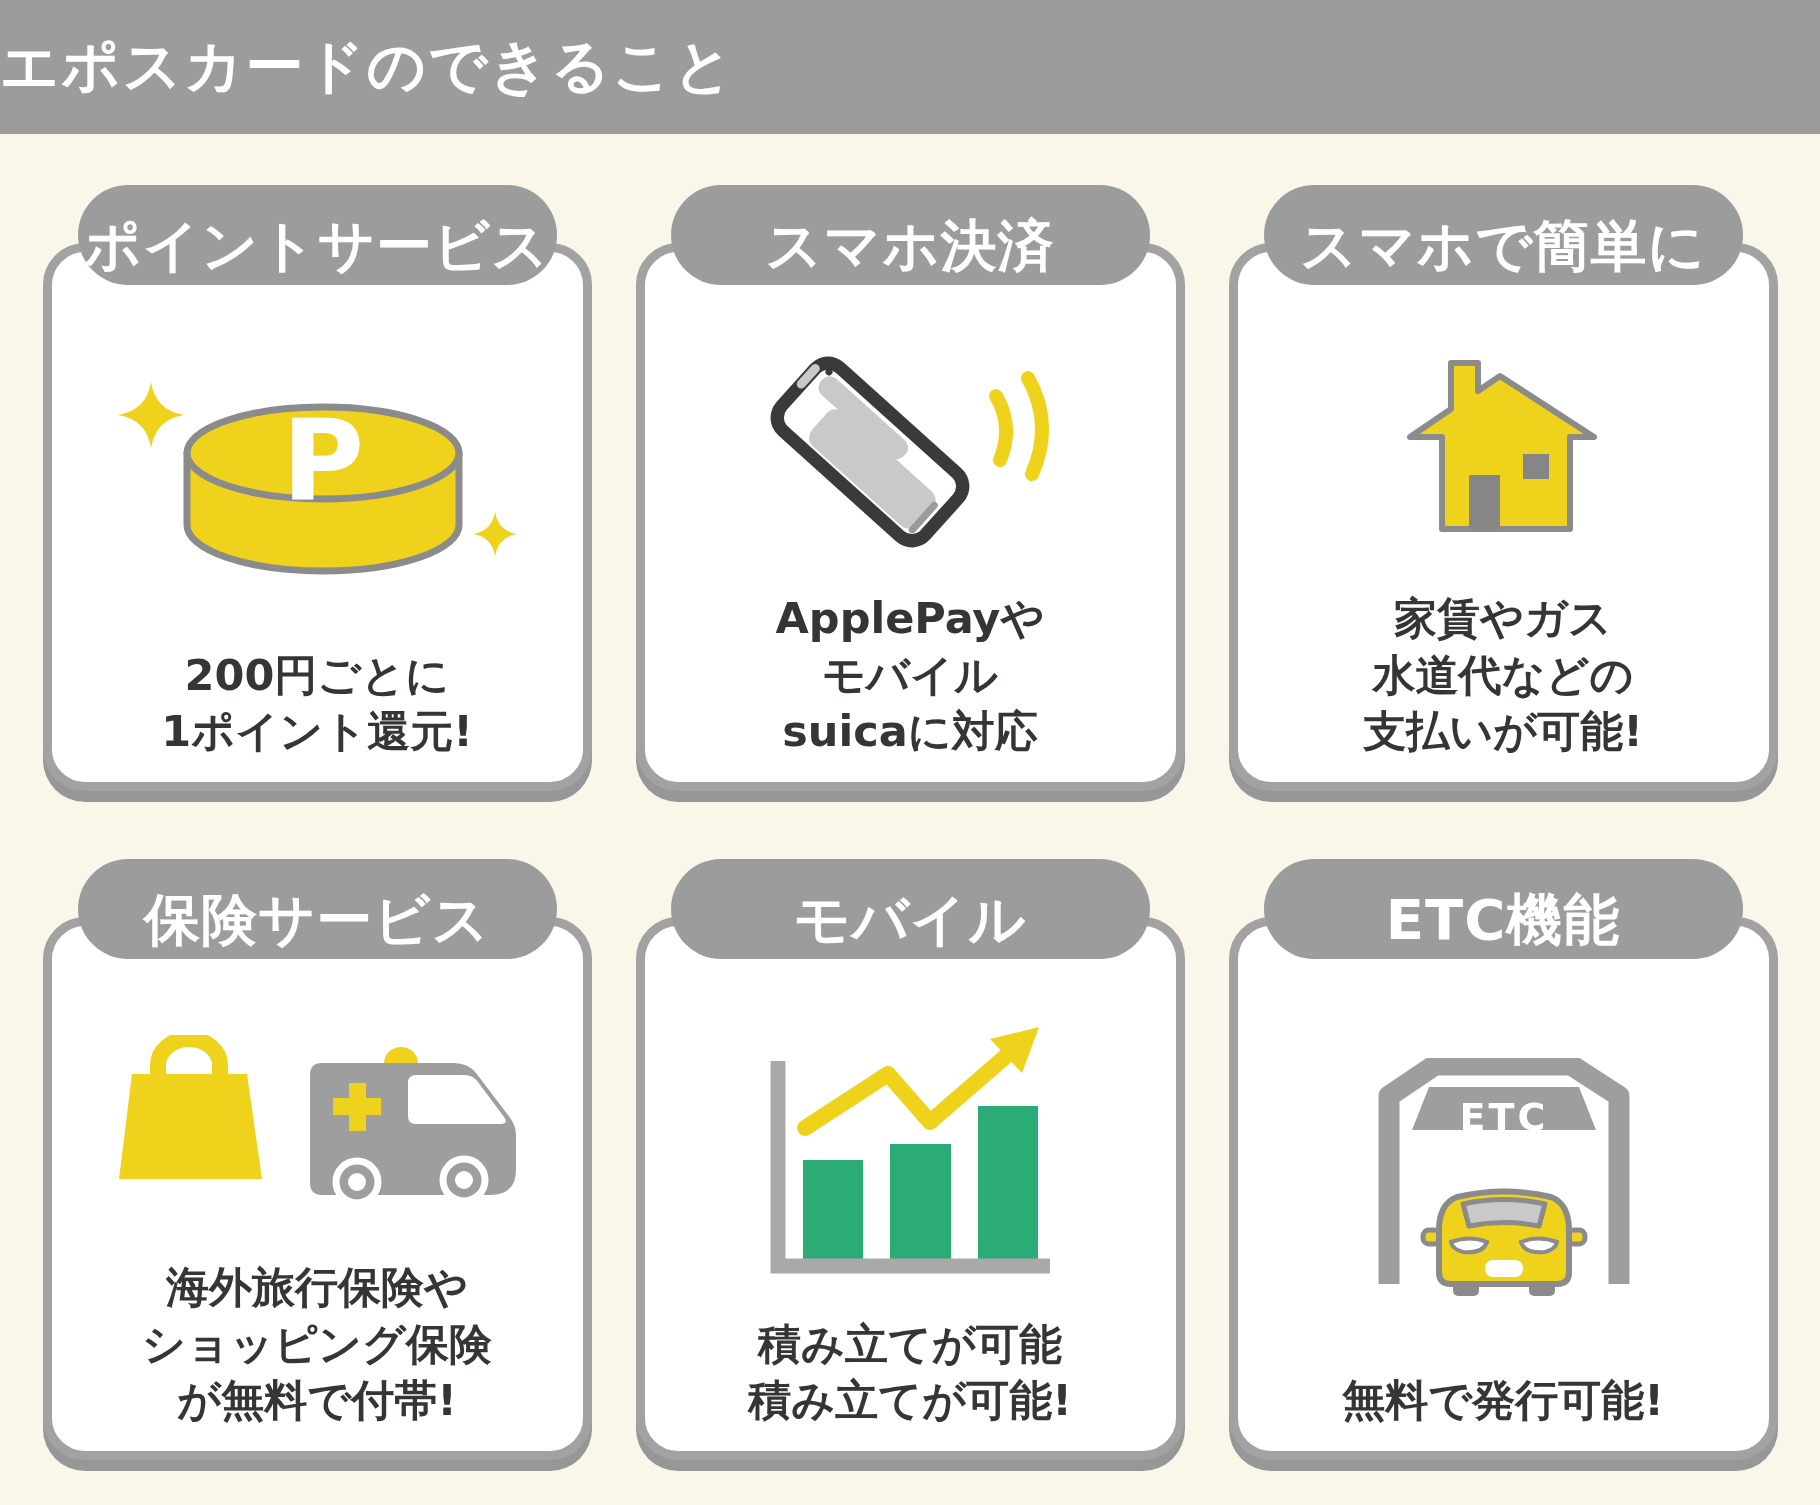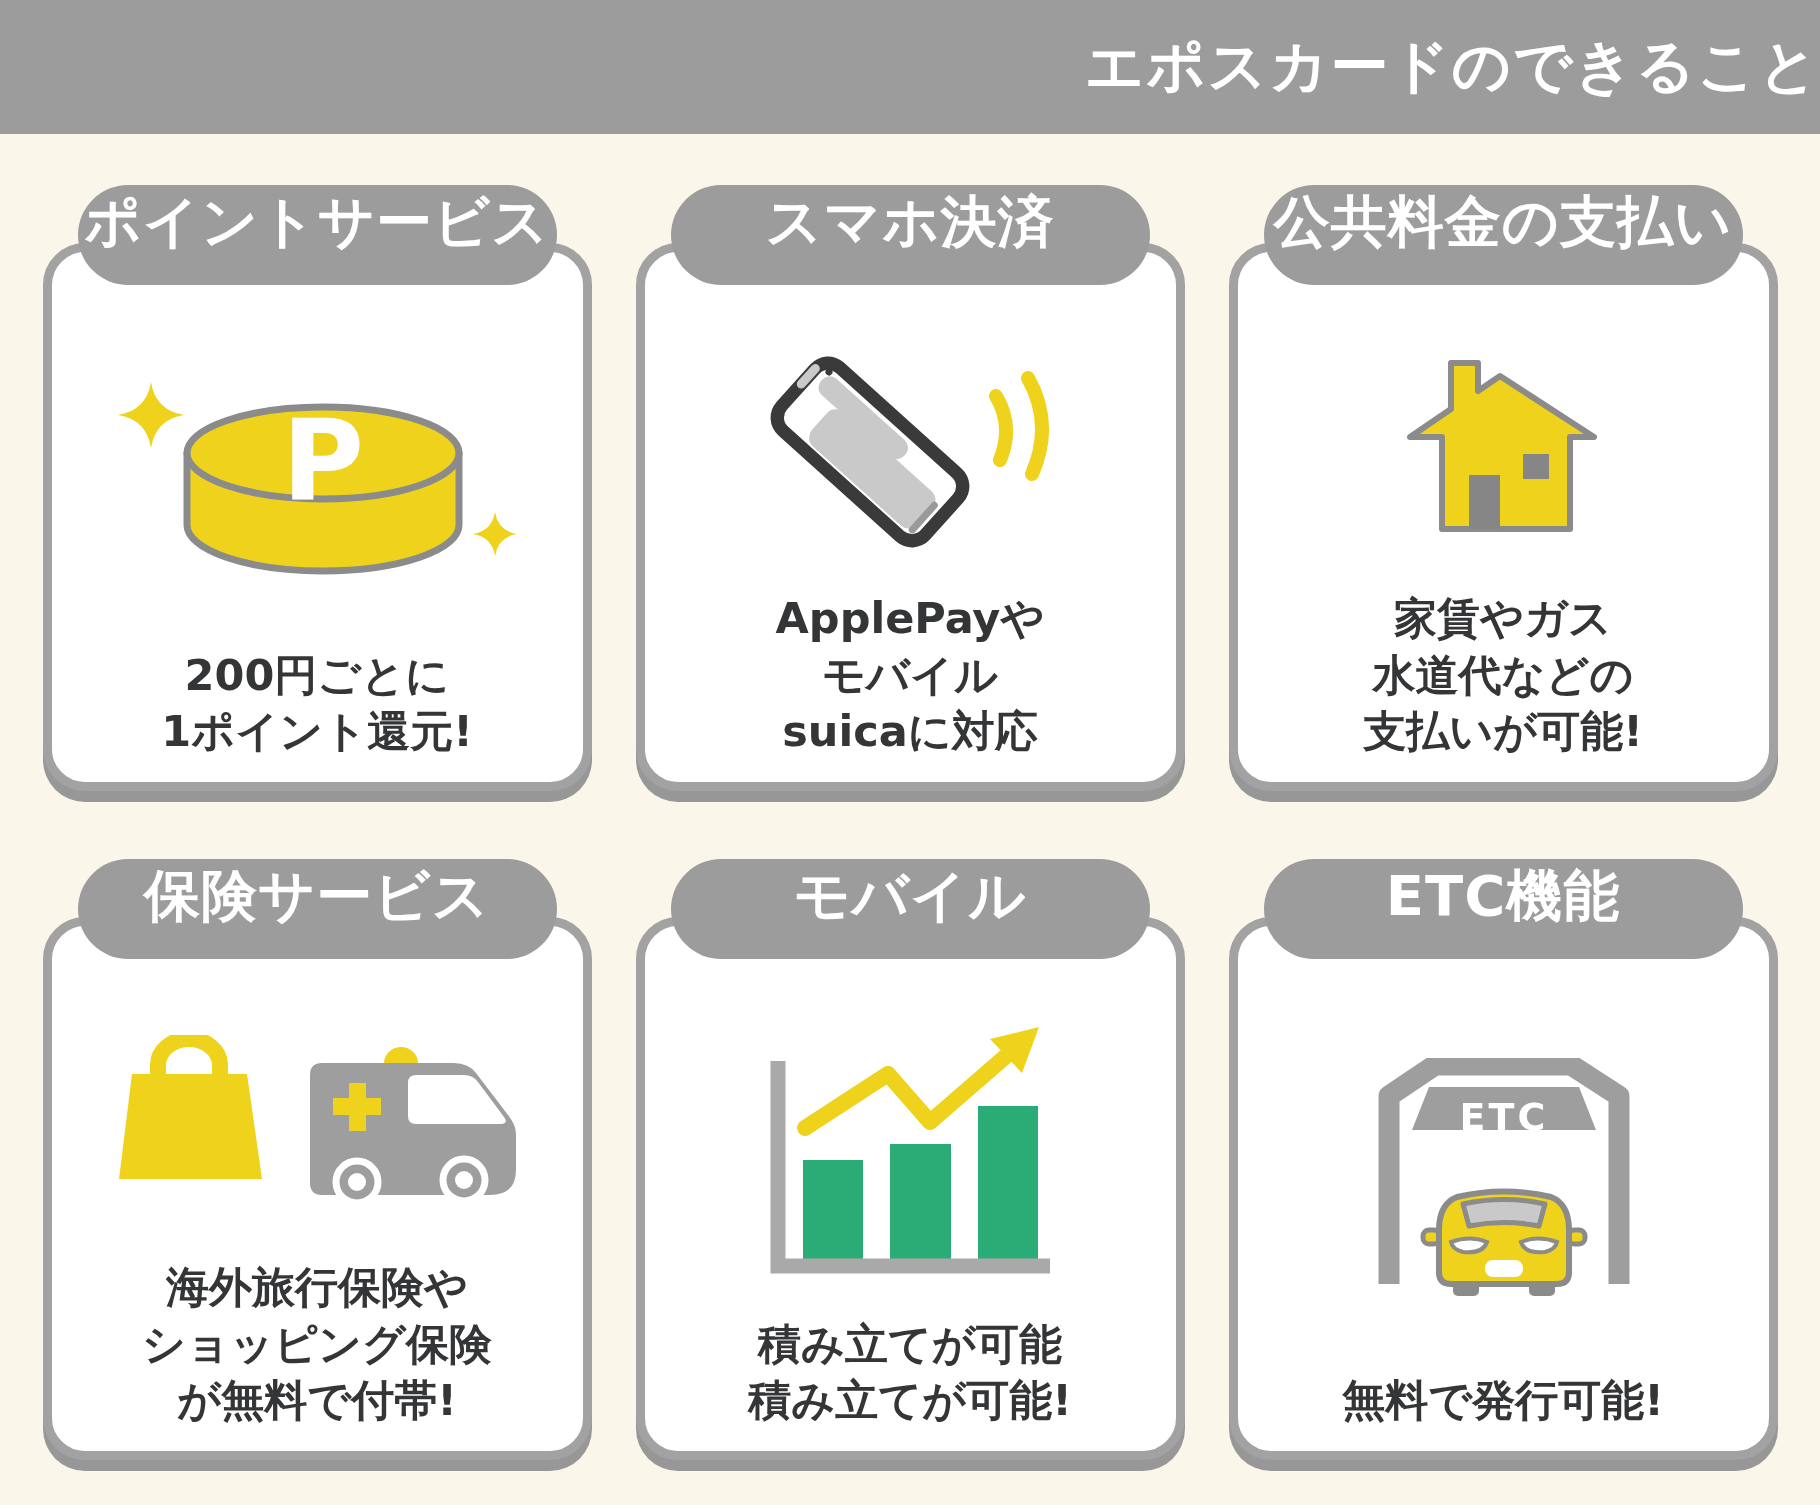--- a/index.html
+++ b/index.html
@@ -3,38 +3,38 @@
 <meta charset="utf-8">
 <style>
   html,body { margin:0; padding:0; }
   body {
     width:1820px; height:1505px; overflow:hidden; position:relative;
     background:#faf6ea;
     font-family:"DejaVu Sans","Liberation Sans",sans-serif;
   }
   .header {
     height:134px; background:#9c9c9c;
-    display:flex; align-items:center; justify-content:flex-end;
+    display:flex; align-items:center; justify-content:flex-start;
   }
   .header-title {
     color:#ffffff; font-size:58px; font-weight:bold; letter-spacing:2px;
   }
   .cards {
     display:grid;
     grid-template-columns:549px 549px 549px;
     grid-template-rows:606px 601px;
     column-gap:44px; row-gap:68px;
     justify-content:center;
     padding-top:51px;
   }
   .cell { display:flex; flex-direction:column; }
   .pill {
     height:100px; margin:0 35px; background:#9c9c9c; border-radius:52px;
     color:#ffffff; font-size:56px; font-weight:bold; letter-spacing:1px;
-    display:flex; align-items:flex-start; justify-content:center;
+    display:flex; align-items:flex-end; justify-content:center;
     position:relative; z-index:2; white-space:nowrap;
   }
   .card {
     flex:1; margin-top:-42px;
     background:#ffffff;
     border:9px solid #a2a2a2; border-radius:42px;
     box-shadow:0 11px 0 #979797;
     display:flex; flex-direction:column;
     padding:58px 20px 22px;
   }
@@ -102,21 +102,21 @@
       <div class="caption">
         <div>ApplePayや</div>
         <div>モバイル</div>
         <div>suicaに対応</div>
       </div>
     </div>
   </div>
 
   <div class="cell">
     <div class="pill">
-      <span>公共料金の支払い</span>
+      <span>スマホで簡単に</span>
     </div>
     <div class="card">
       <div class="icon-wrap">
         <svg width="200" height="180" viewBox="0 0 200 180">
           <path d="M97,16 L191,77 L167,77 L167,169 L39,169 L39,77 L7,77 L48,49 L48,3 L75,3 L75,31 Z" fill="#eed21c" stroke="#8b8b8b" stroke-width="6" stroke-linejoin="round"></path>
           <rect x="66" y="115" width="31" height="54" fill="#868686"></rect>
           <rect x="120" y="94" width="26" height="25" fill="#868686"></rect>
         </svg>
       </div>
       <div class="caption">

